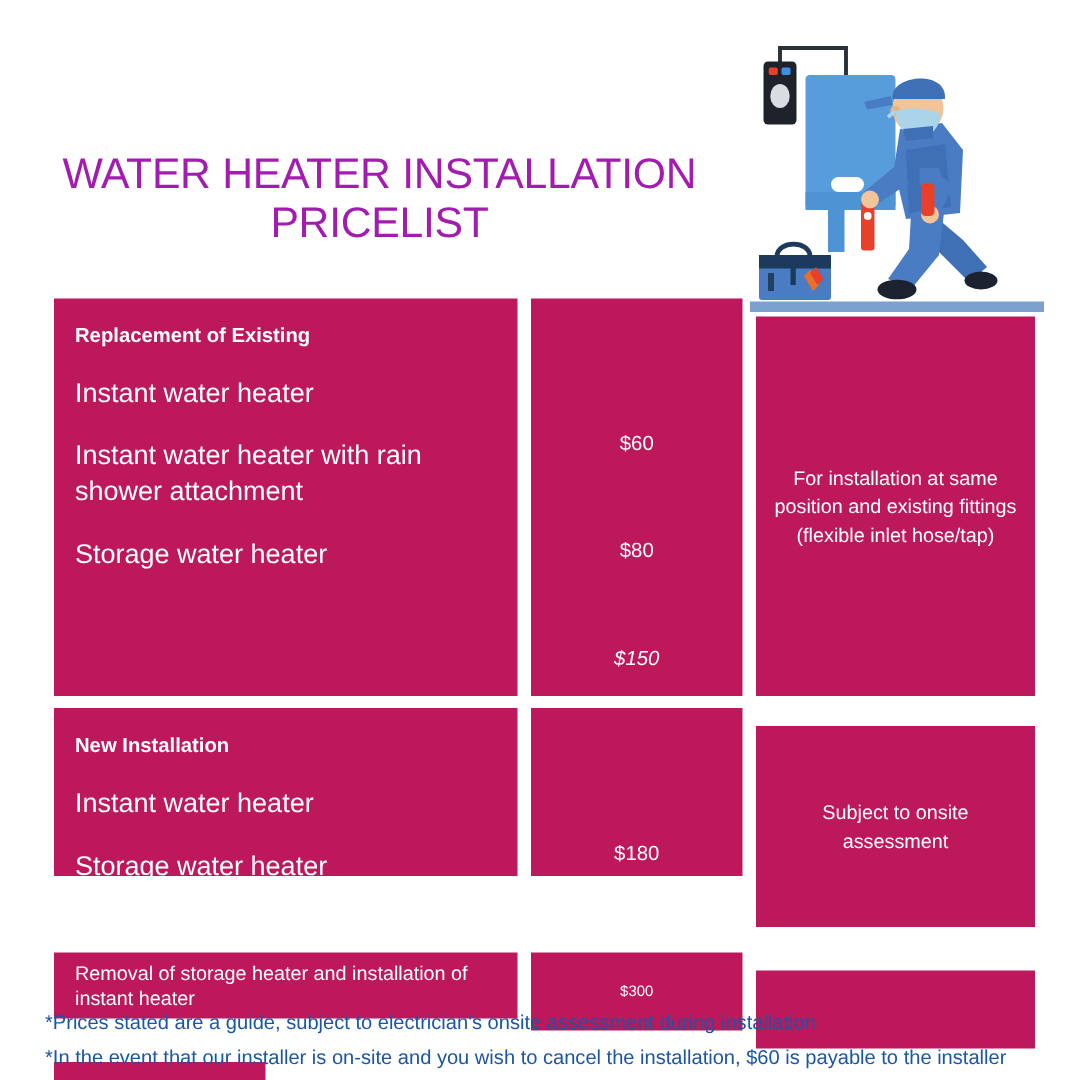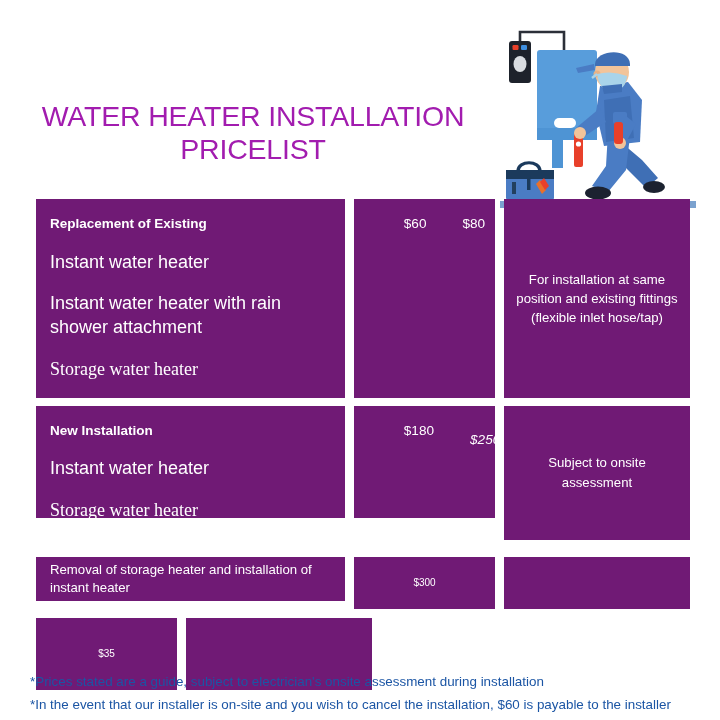--- a/index.html
+++ b/index.html
@@ -42,48 +42,49 @@
     left: 36px; top: 199px;
     width: 654px;
   }
   .block { position: relative; width: 100%; }
   .row-grid {
     display: flex;
     align-items: stretch;
     gap: 9px;
   }
   .cell {
-    background: #701a75;
+    background: #be185d;
     color: #ffffff;
   }
   .col-desc  { width: 309px; flex: 0 0 309px; }
   .col-price { width: 141px; flex: 0 0 141px; }
-  .col-note  { width: 186px; flex: 0 0 186px; }
+  .col-note  { width: 186px; flex: 0 0 186px; margin-top: 12px; }
 
   .desc-inner {
     padding: 16px 14px 16px 14px;
     display: flex;
     flex-direction: column;
   }
   .desc-head {
     font-size: 13.5px;
     font-weight: bold;
     line-height: 1.3;
     margin-bottom: 18px;
   }
   .desc-item {
     font-size: 18px;
     line-height: 1.32;
     margin-bottom: 18px;
   }
-  .desc-item:last-child { margin-bottom: 0; font-family: Liberation Serif, serif; }
+  .desc-item:last-child { margin-bottom: 0; }
 
   .price-inner {
     padding: 16px 10px;
     display: flex;
+    flex-direction: column;
     align-items: center;
     gap: 36px;
   }
   .price-head-spacer {
     font-size: 13.5px;
     line-height: 1.3;
     margin-bottom: 18px;
     visibility: hidden;
   }
   .price-item {

